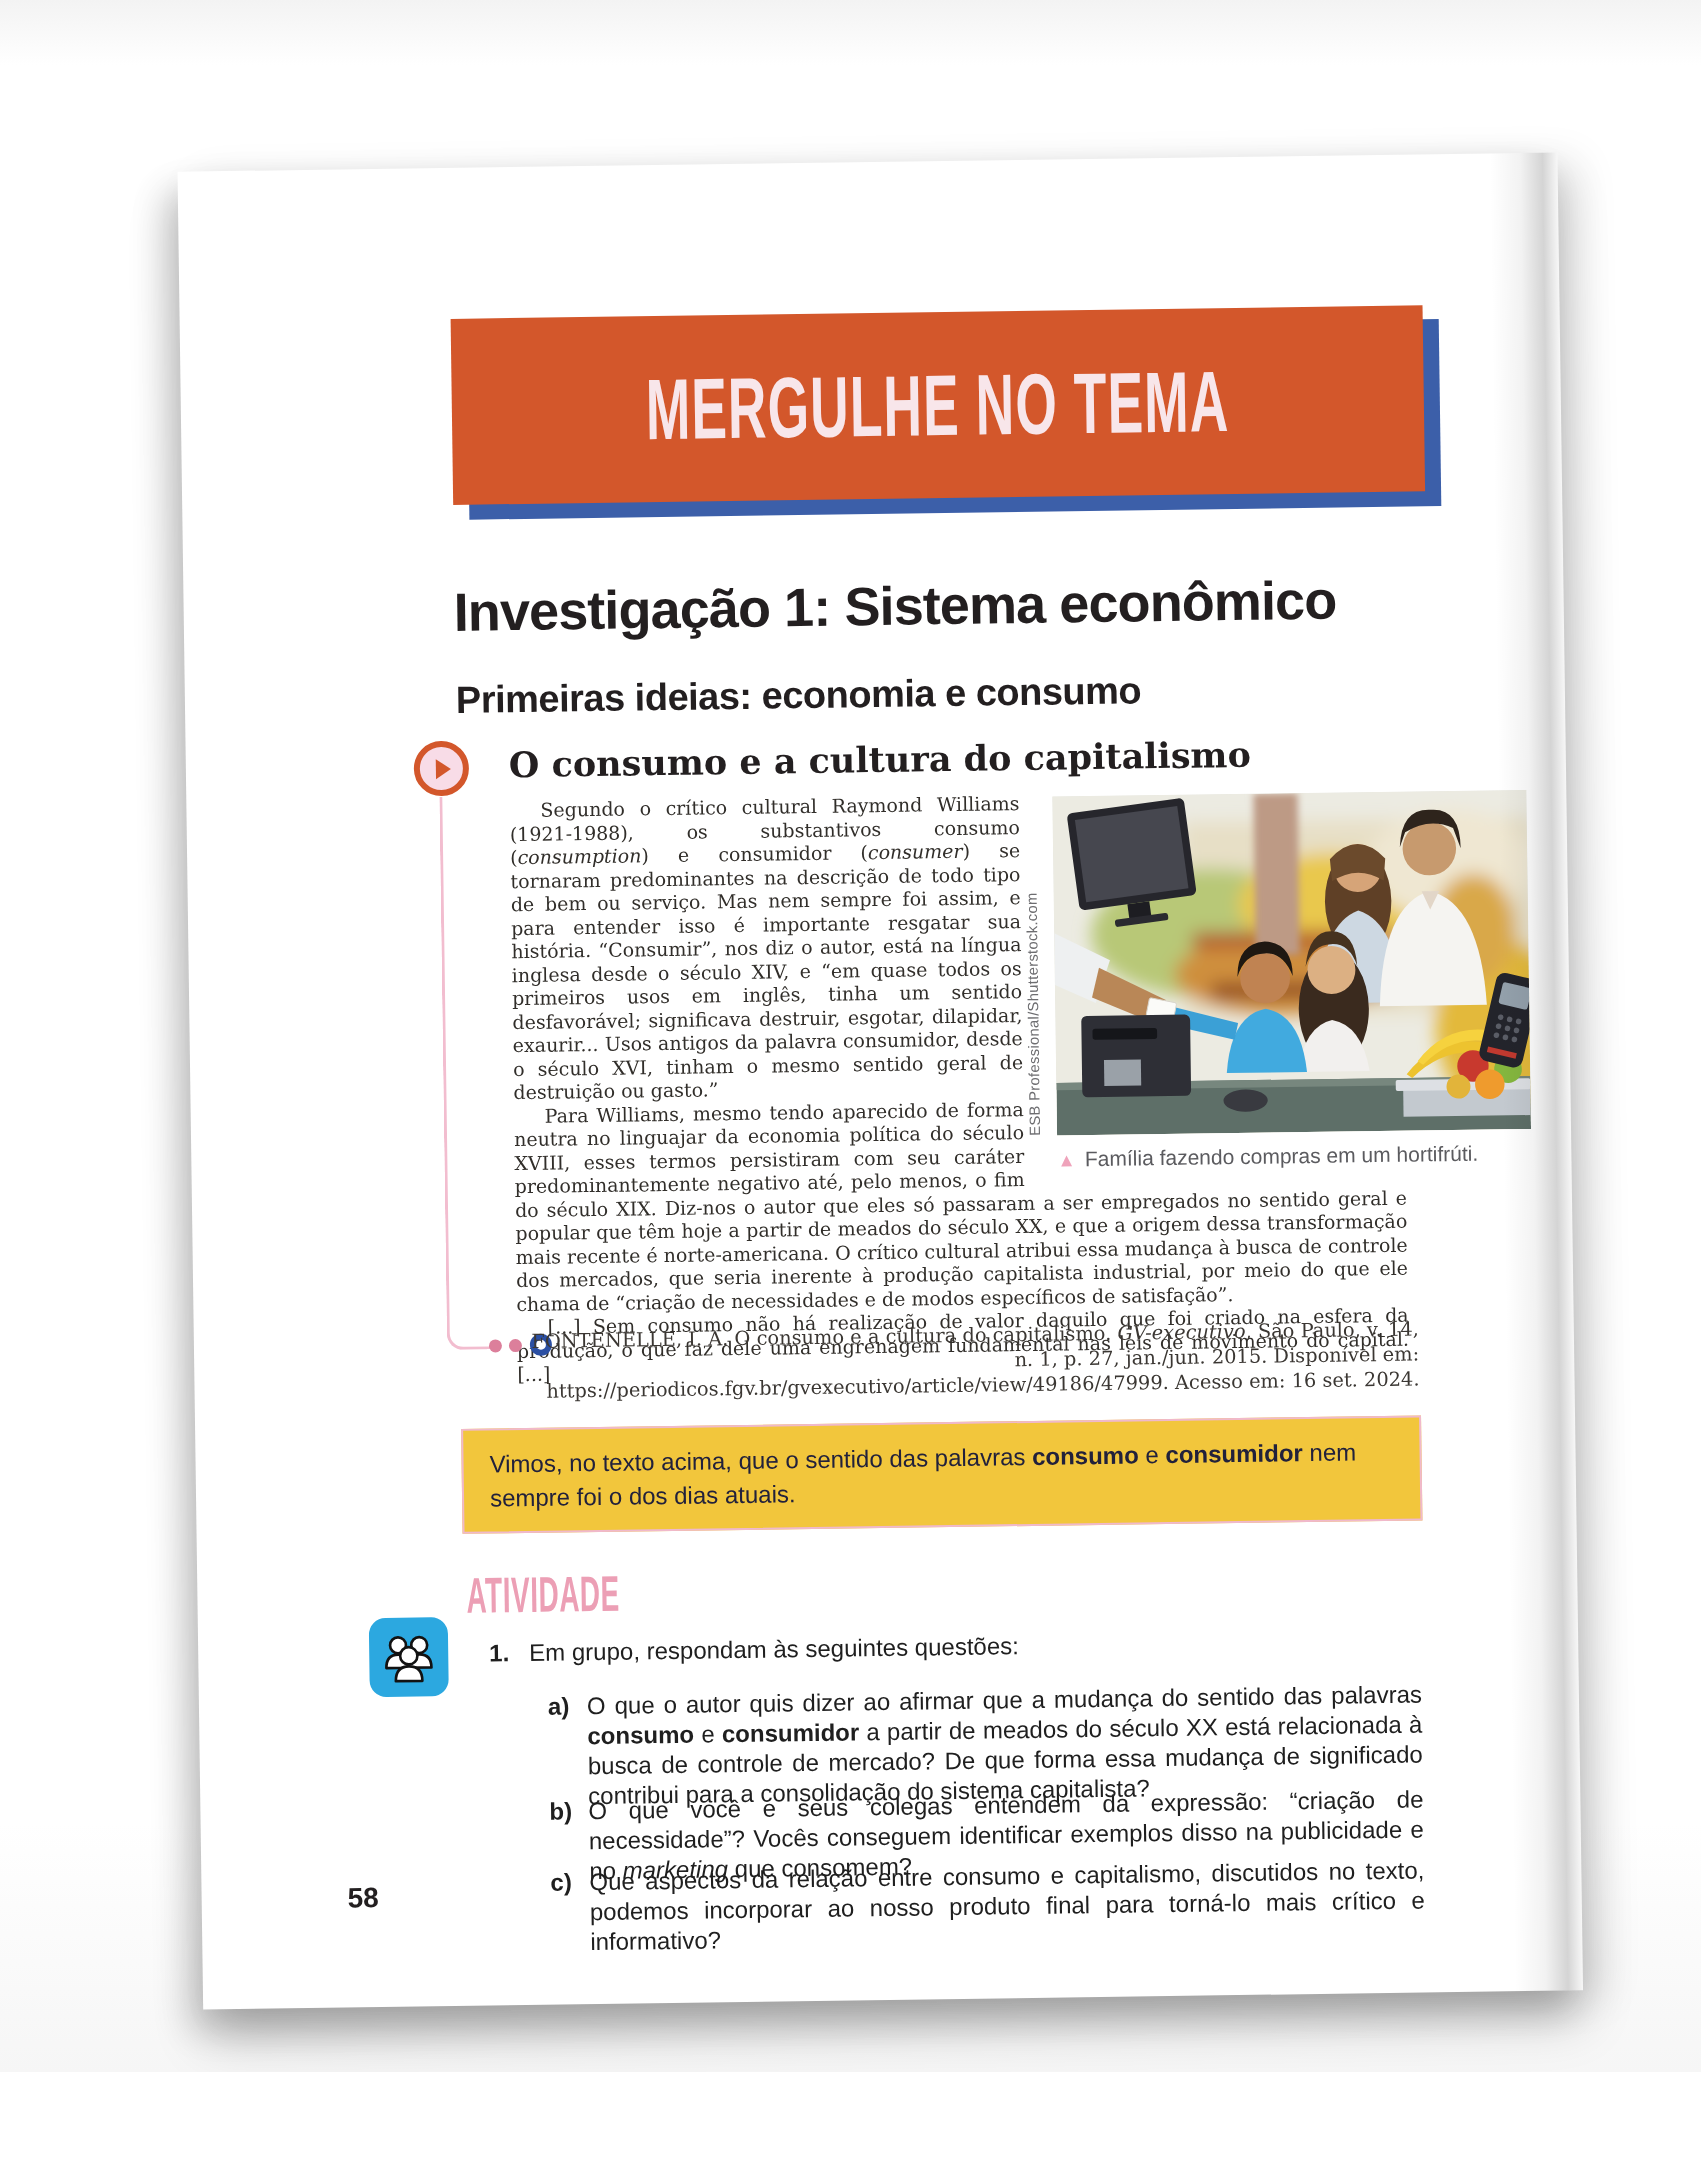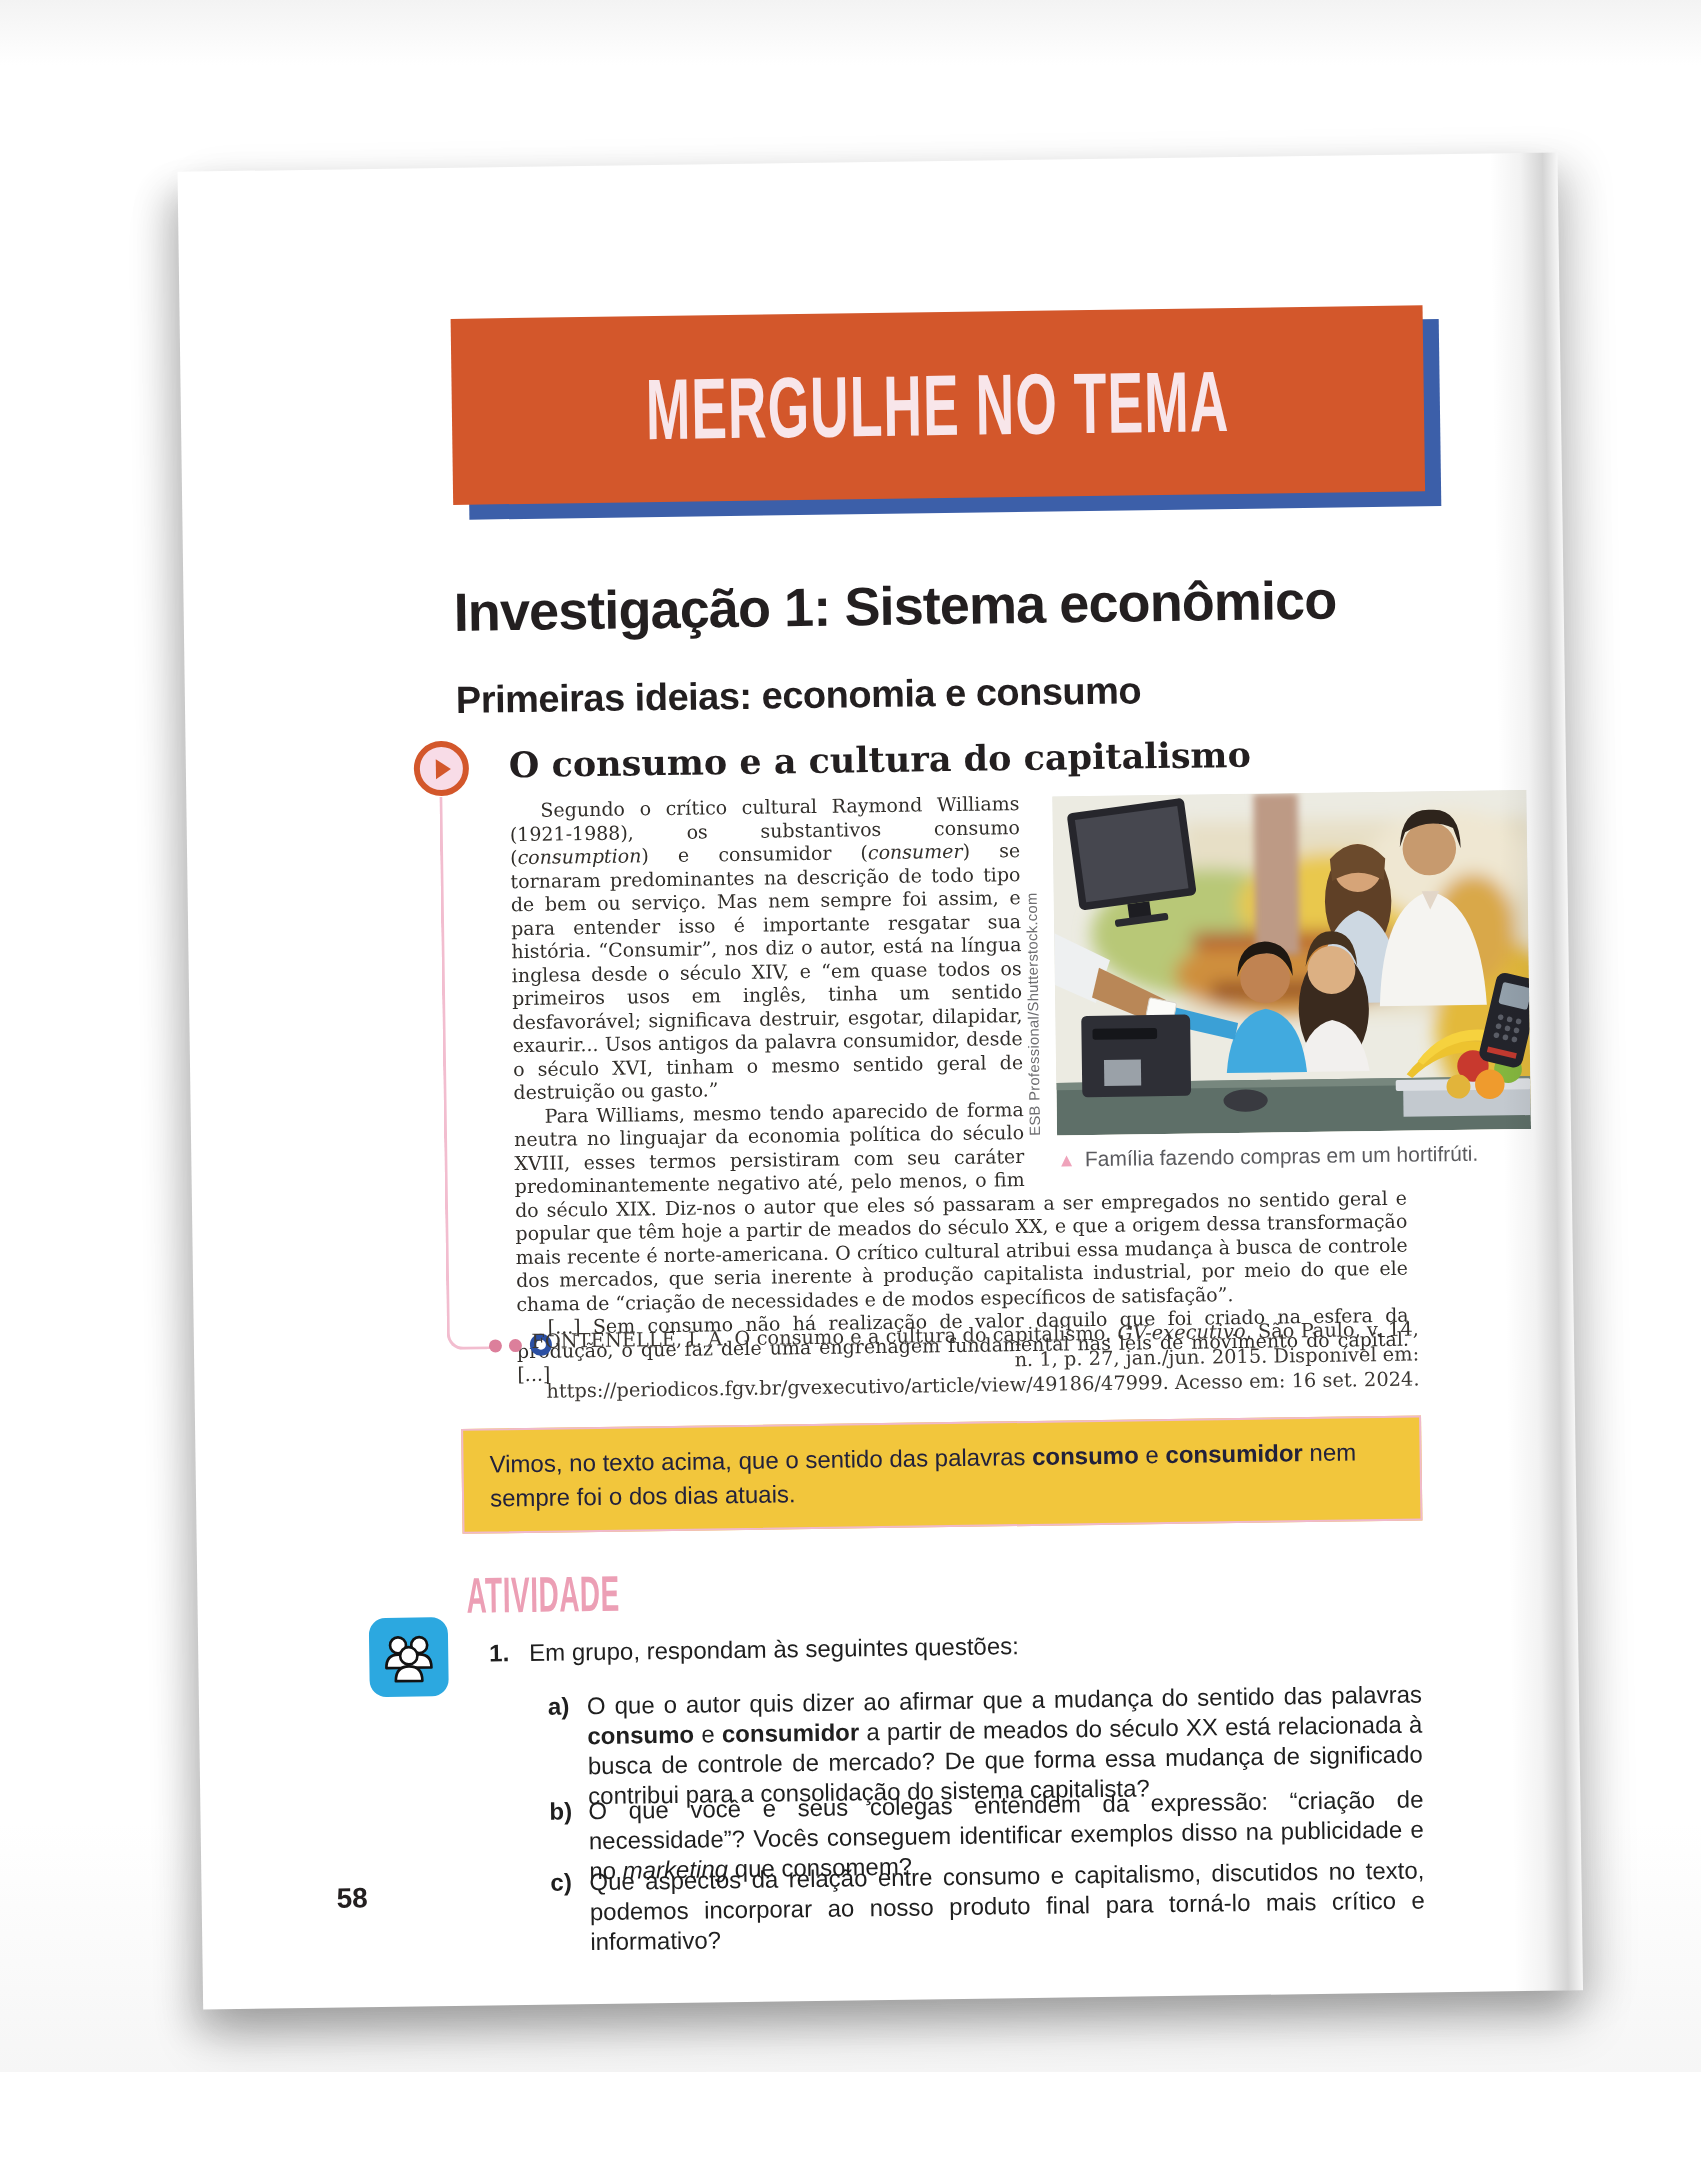--- a/index.html
+++ b/index.html
@@ -61,21 +61,21 @@
   .activity-heading{position:absolute;left:269px;top:1399px;font-weight:bold;font-size:50px;letter-spacing:0.9px;
                     color:var(--display_pink);transform:scaleX(0.56);transform-origin:0 50%;white-space:nowrap;}
   .group-icon{position:absolute;left:171px;top:1449px;width:79px;height:79px;border-radius:16.6px;
               background:var(--activity_icon_blue);display:flex;align-items:center;justify-content:center;}
   .q1{position:absolute;left:291px;top:1472px;font-size:24px;color:#1f1f1f;}
   .q1 .num{font-weight:bold;margin-right:20px;}
   .question{position:absolute;left:349px;width:1063px;display:flex;font-size:24px;line-height:30px;color:#1f1f1f;}
   .question .label{font-weight:bold;width:39px;flex:0 0 39px;}
   .question .qtext{flex:1;text-align:justify;max-width:835px;}
   .qa{top:1525px;} .qb{top:1630px;} .qc{top:1701px;}
-  .page-number{position:absolute;left:135px;top:1713px;font-weight:bold;font-size:28px;color:var(--heading_black);}
+  .page-number{position:absolute;left:146px;top:1713px;font-weight:bold;font-size:28px;color:var(--heading_black);}
   .b{font-weight:bold;} .i{font-style:italic;}
 </style>
 </head>
 <body>
 
 <div class="stage">
   <div class="page">
 
     <div class="banner-shadow"></div>
     <div class="banner">

